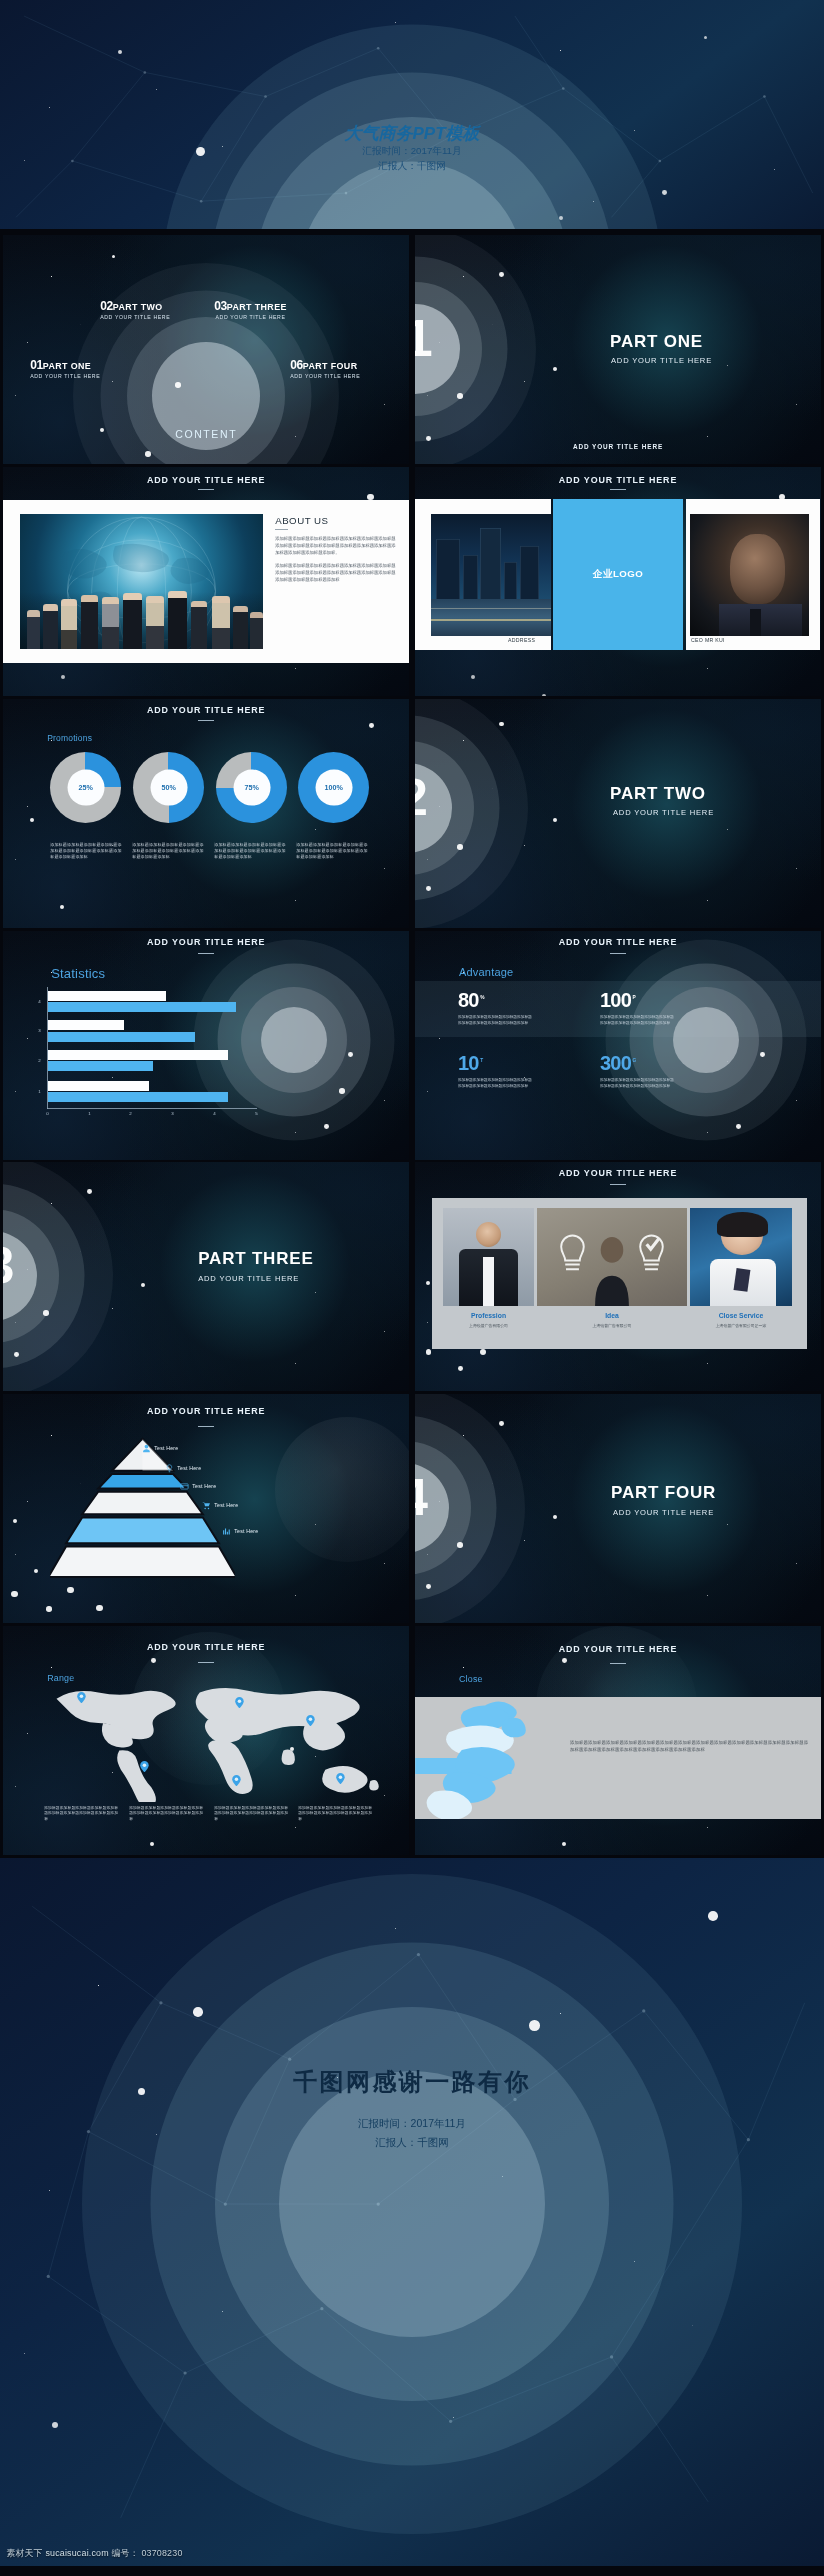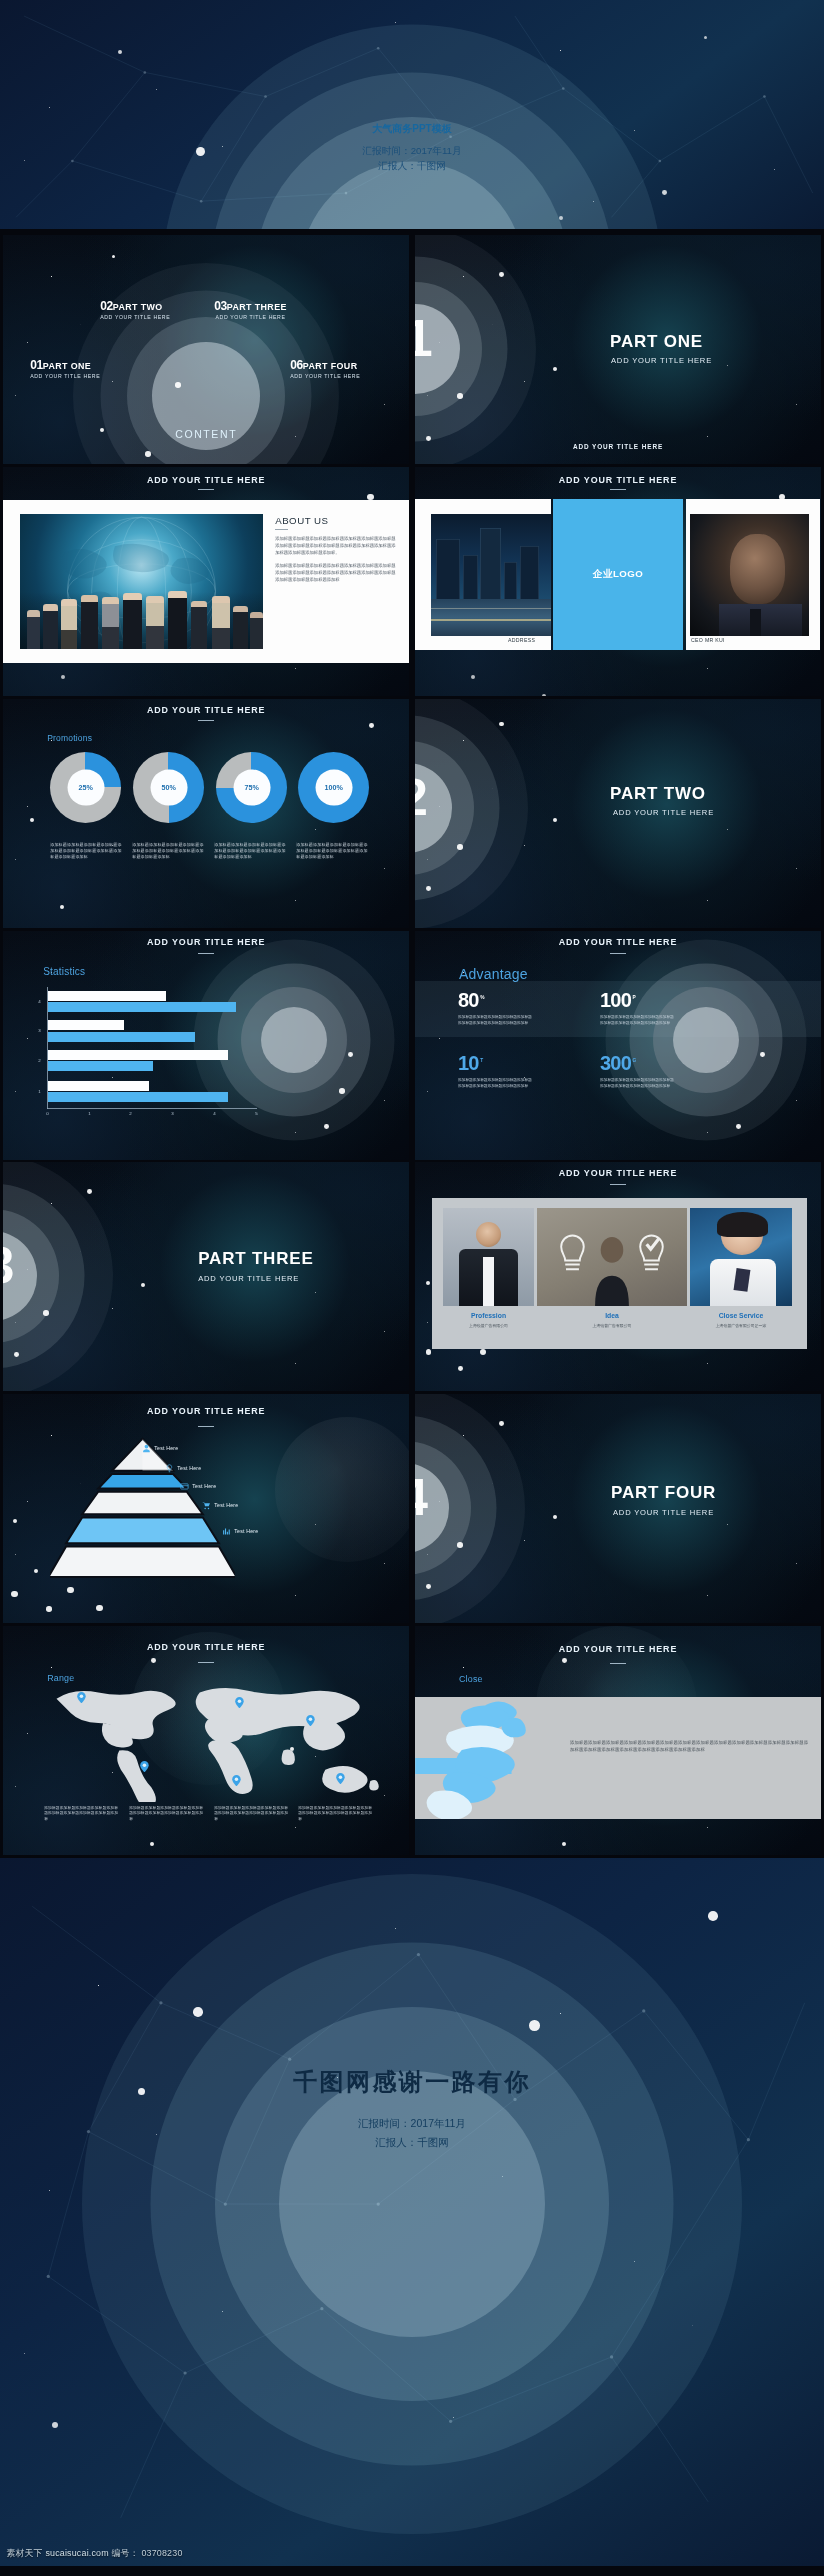--- a/index.html
+++ b/index.html
@@ -185,21 +185,21 @@
       <div class="cr" style="width:314px;height:314px;background:rgba(195,235,245,.17);"></div>
       <div class="cr" style="width:225px;height:225px;background:rgba(220,245,250,.22);"></div>
     </div>
     <div class="dot" style="left:196px;top:147px;width:8.9px;height:8.9px;"></div>
     <div class="dot" style="left:118px;top:50px;width:4px;height:4px;opacity:.8;"></div>
     <div class="dot" style="left:704px;top:36px;width:3.2px;height:3.2px;opacity:.7;"></div>
     <div class="dot" style="left:662px;top:190px;width:4.8px;height:4.8px;opacity:.8;"></div>
     <div class="dot" style="left:559px;top:216px;width:4px;height:4px;opacity:.7;"></div>
 
     <div class="cover-text" style="top:122px;">
-      <div class="cover-sub" style="font-size:10px;">大气商务PPT模板</div>
+      <div class="cover-sub" style="font-size:17px;font-style:italic;">大气商务PPT模板</div>
     </div>
     <div class="cover-text" style="top:145px;">
       <div class="cover-line" style="font-size:9.7px;">汇报时间：2017年11月</div>
     </div>
     <div class="cover-text" style="top:160px;">
       <div class="cover-line" style="font-size:9.7px;">汇报人：千图网</div>
     </div>
   </div>
 
   <div class="slide half bg-dark" style="left:3.2px;top:235px;">
@@ -382,21 +382,21 @@
     <div class="dot" style="left:84px;top:22.5px;width:4.8px;height:4.8px;"></div>
     <div class="dot" style="left:138px;top:119px;width:4px;height:4px;"></div>
     <div class="part-name" style="left:195px;top:85px;font-size:17px;">PART TWO</div>
     <div class="part-sub" style="left:198px;top:109px;font-size:7.6px;">ADD YOUR TITLE  HERE</div>
   </div>
 
   <div class="slide half bg-dark" style="left:3.2px;top:931px;">
     <div class="stars"></div>
     <div class="slide-title" style="top:6.4px;">ADD YOUR TITLE  HERE</div>
     <div class="slide-title-rule" style="top:22px;"></div>
-    <div class="sec-label" style="left:40px;top:35px;font-size:10px;">Statistics</div>
+    <div class="sec-label" style="left:48px;top:35px;font-size:13px;">Statistics</div>
 
     <div style="position:absolute;left:291px;top:109px;">
       <div class="cr" style="width:201px;height:201px;background:rgba(150,162,172,.10);"></div>
       <div class="cr" style="width:153px;height:153px;background:rgba(175,188,198,.20);"></div>
       <div class="cr" style="width:106px;height:106px;background:rgba(130,140,150,.40);"></div>
       <div class="cr" style="width:66px;height:66px;background:rgba(200,208,215,.60);"></div>
     </div>
     <div class="dot" style="left:345px;top:121px;width:4.8px;height:4.8px;"></div>
     <div class="dot" style="left:321px;top:193px;width:4.8px;height:4.8px;"></div>
     <div class="dot" style="left:336px;top:157px;width:5.6px;height:5.6px;"></div>
@@ -426,21 +426,21 @@
     <div class="bar b" style="left:45px;top:130px;width:105px;height:9.7px;"></div>
 
     <div class="bar w" style="left:45px;top:150px;width:101px;height:9.7px;"></div>
     <div class="bar b" style="left:45px;top:161px;width:180px;height:9.7px;"></div>
   </div>
 
   <div class="slide half bg-dark" style="left:415px;top:931px;">
     <div class="stars"></div>
     <div class="slide-title" style="top:6.4px;">ADD YOUR TITLE  HERE</div>
     <div class="slide-title-rule" style="top:22px;"></div>
-    <div class="sec-label" style="left:44px;top:35px;font-size:14px;">Advantage</div>
+    <div class="sec-label" style="left:44px;top:35px;font-size:11px;">Advantage</div>
 
     <div class="adv-band" style="left:0;top:50px;width:406px;height:56px;"></div>
     <div style="position:absolute;left:291px;top:109px;">
       <div class="cr" style="width:201px;height:201px;background:rgba(150,162,172,.10);"></div>
       <div class="cr" style="width:153px;height:153px;background:rgba(175,188,198,.20);"></div>
       <div class="cr" style="width:106px;height:106px;background:rgba(130,140,150,.40);"></div>
       <div class="cr" style="width:66px;height:66px;background:rgba(200,208,215,.60);"></div>
     </div>
     <div class="dot" style="left:345px;top:121px;width:4.8px;height:4.8px;"></div>
     <div class="dot" style="left:321px;top:193px;width:4.8px;height:4.8px;"></div>

